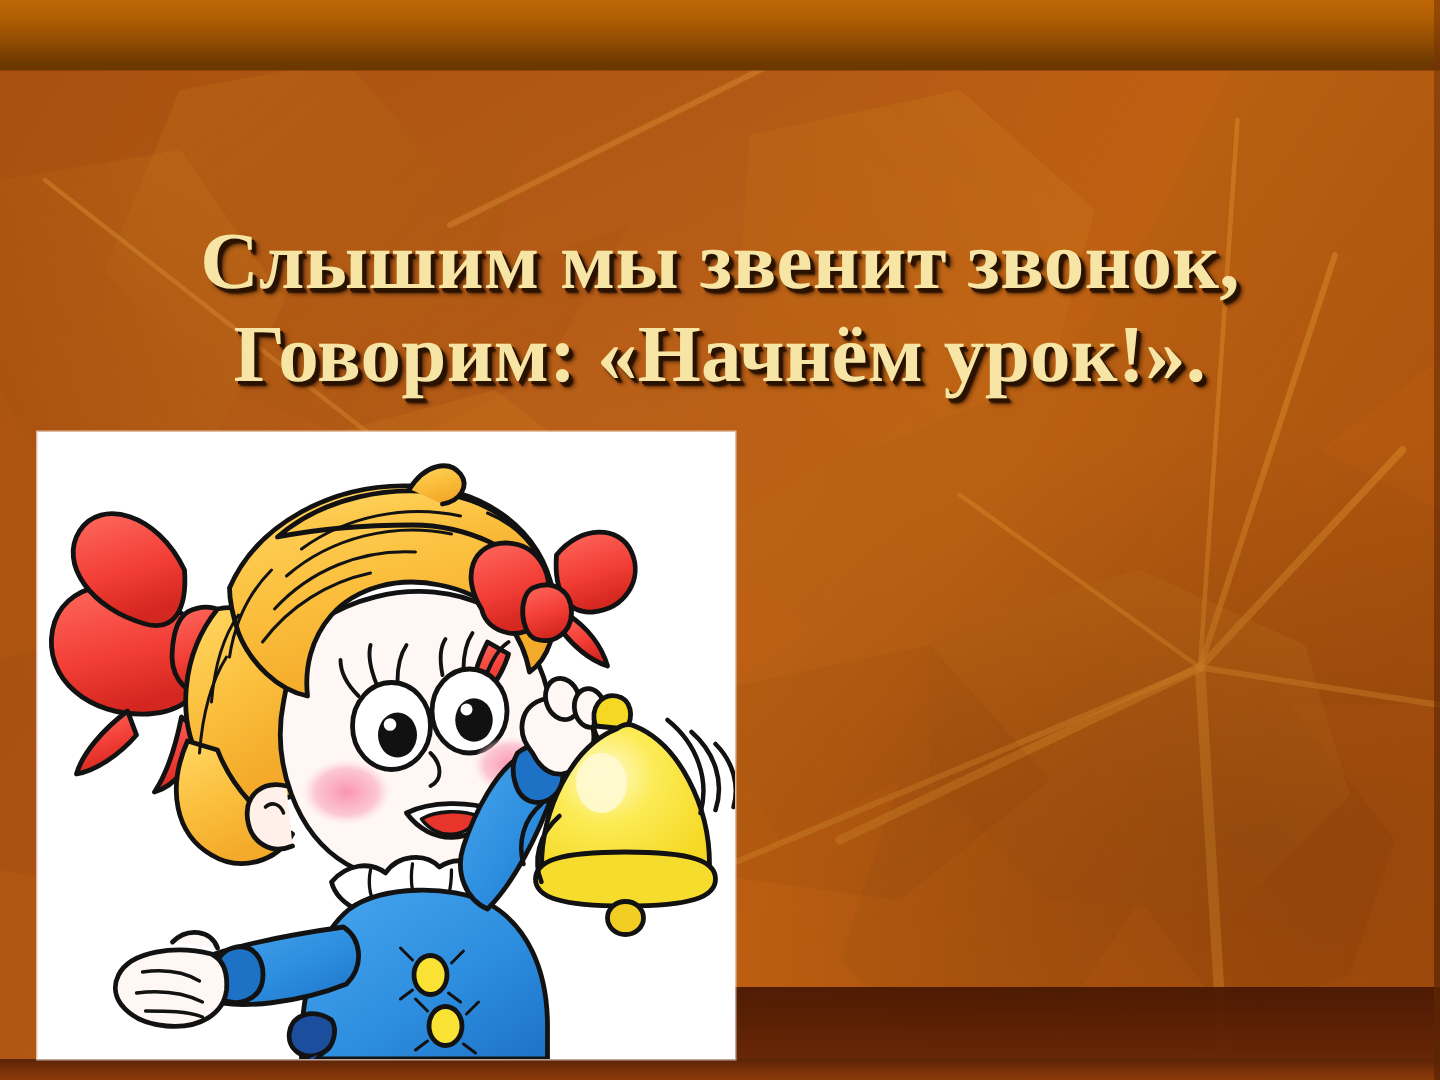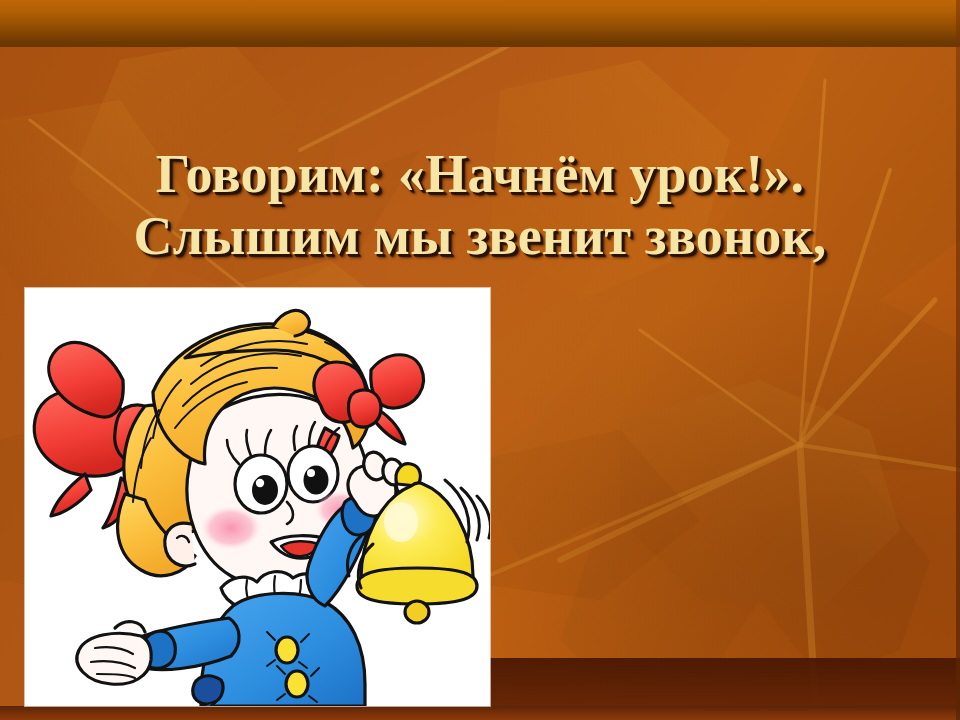--- a/index.html
+++ b/index.html
@@ -167,22 +167,22 @@
   </div>
 
   <div class="bg-vignette"></div>
 
   <div class="band-top"></div>
   <div class="band-bottom-right"></div>
   <div class="band-bottom"></div>
   <div class="edge-right"></div>
 
   <div class="title-block">
+    <span class="title-line" style="color: rgb(246, 229, 164); font-size: 54px;">Слышим мы звенит звонок,</span>
     <span class="title-line" style="color: rgb(246, 229, 164); font-size: 54px;">Говорим: «Начнём урок!».</span>
-    <span class="title-line" style="color: rgb(246, 229, 164); font-size: 54px;">Слышим мы звенит звонок,</span>
   </div>
 
   <div class="picture-panel">
     <svg viewBox="0 0 465 418" xmlns="http://www.w3.org/2000/svg">
       <defs>
         <radialGradient id="bellG" cx="38%" cy="32%" r="72%">
           <stop offset="0" stop-color="#FFFBCF"></stop>
           <stop offset="42%" stop-color="#FCEB55"></stop>
           <stop offset="100%" stop-color="#F5D823"></stop>
         </radialGradient>

